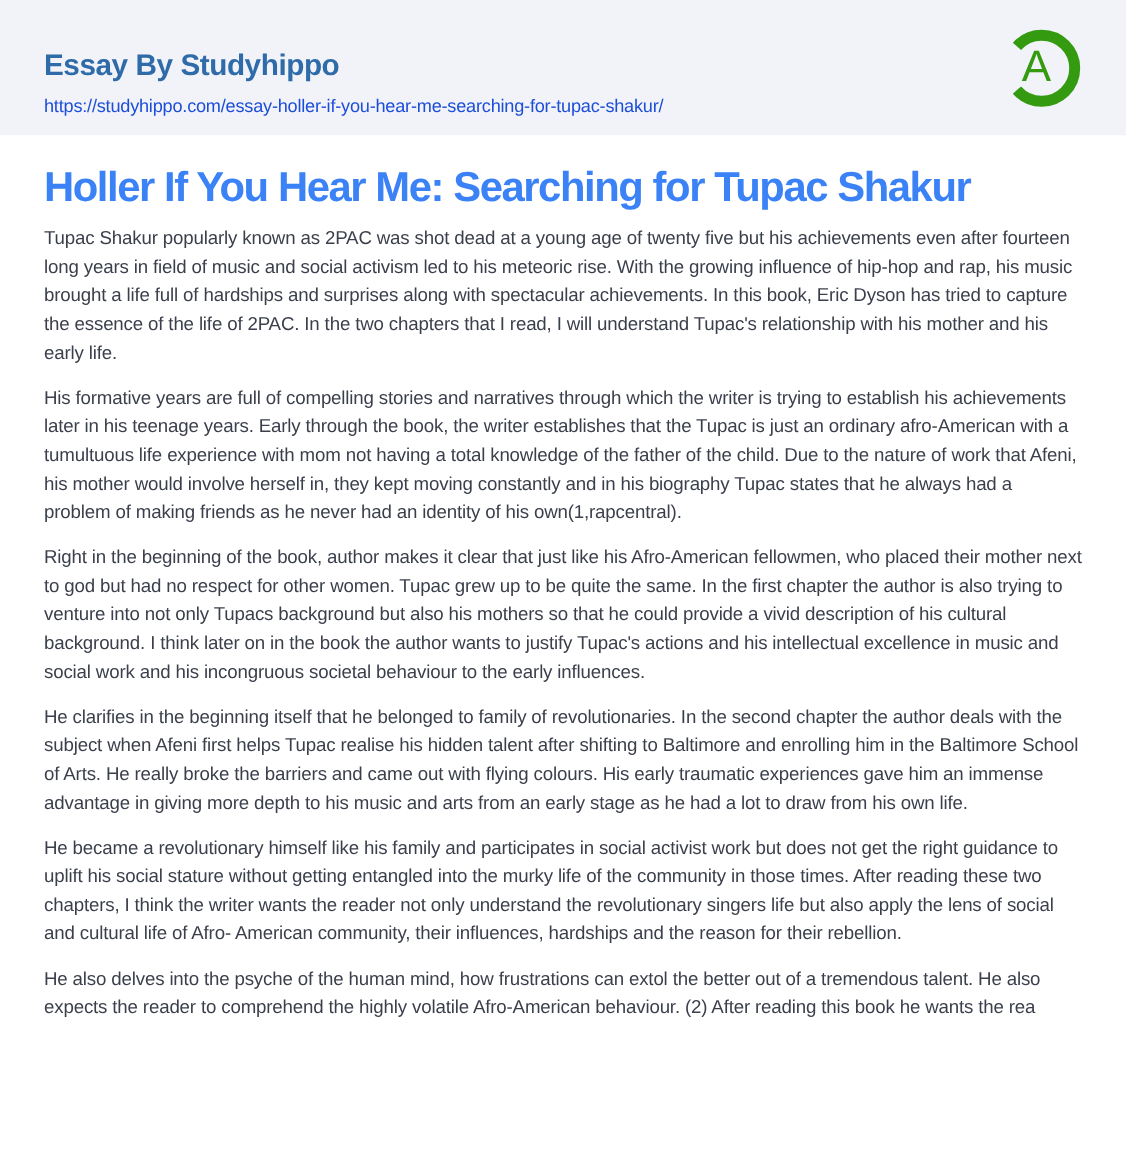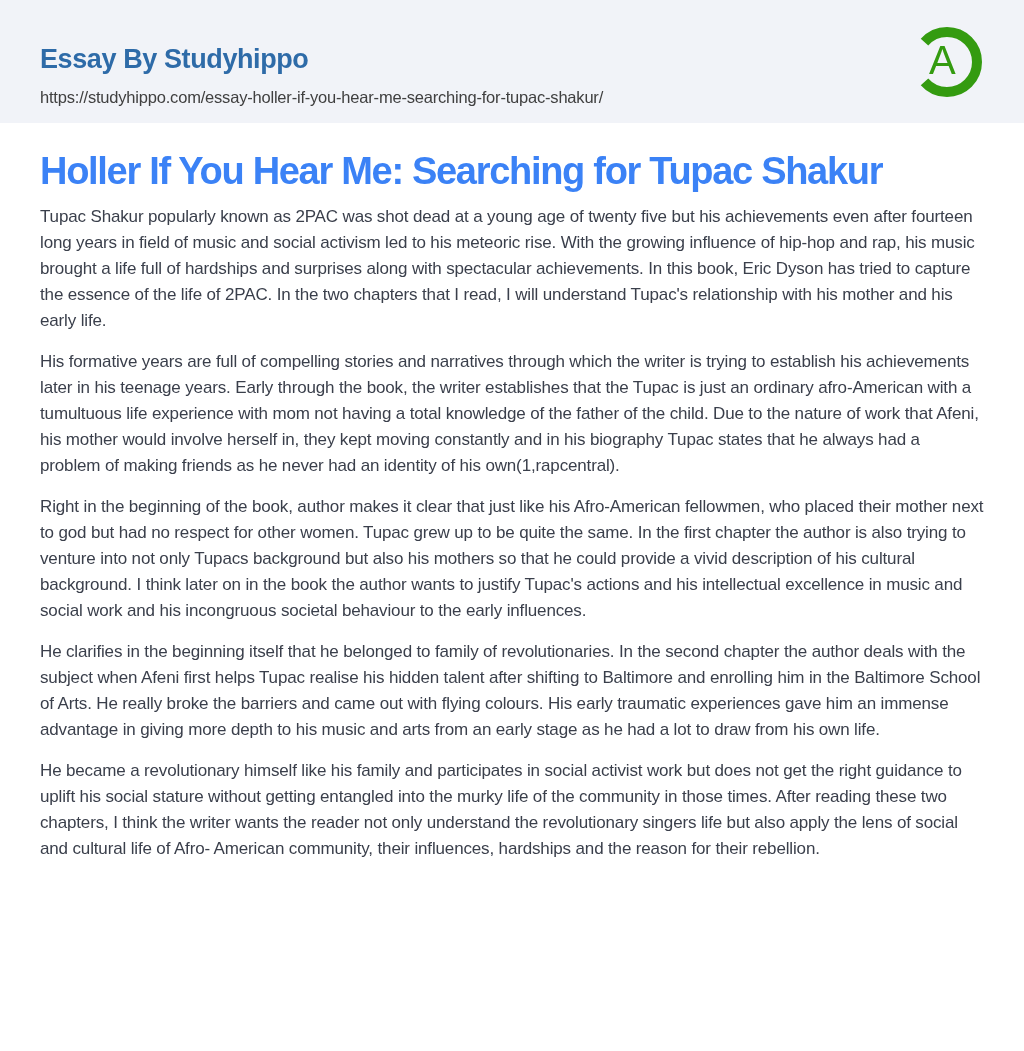--- a/index.html
+++ b/index.html
@@ -26,21 +26,21 @@
   .site-title {
     font-size: 27px;
     font-weight: 700;
     color: #2e6ba8;
     letter-spacing: -0.4px;
   }
   .site-url {
     display: block;
     margin-top: 13px;
     font-size: 16.5px;
-    color: #404040;
+    color: #1d4ed8;
     letter-spacing: -0.2px;
     text-decoration: none;
   }
   
   .logo {
     position: relative;
     width: 78px;
     height: 78px;
     margin-top: 23px;
     flex: 0 0 auto;
@@ -98,15 +98,16 @@
   </header>
 
   <main class="content">
     <h1 class="article-title">Holler If You Hear Me: Searching for Tupac Shakur</h1>
 
     <p class="para">Tupac Shakur popularly known as 2PAC was shot dead at a young age of twenty five but his achievements even after fourteen long years in field of music and social activism led to his meteoric rise. With the growing influence of hip-hop and rap, his music brought a life full of hardships and surprises along with spectacular achievements. In this book, Eric Dyson has tried to capture the essence of the life of 2PAC. In the two chapters that I read, I will understand Tupac's relationship with his mother and his early life.</p>
     <p class="para">His formative years are full of compelling stories and narratives through which the writer is trying to establish his achievements later in his teenage years. Early through the book, the writer establishes that the Tupac is just an ordinary afro-American with a tumultuous life experience with mom not having a total knowledge of the father of the child. Due to the nature of work that Afeni, his mother would involve herself in, they kept moving constantly and in his biography Tupac states that he always had a problem of making friends as he never had an identity of his own(1,rapcentral).</p>
     <p class="para">Right in the beginning of the book, author makes it clear that just like his Afro-American fellowmen, who placed their mother next to god but had no respect for other women. Tupac grew up to be quite the same. In the first chapter the author is also trying to venture into not only Tupacs background but also his mothers so that he could provide a vivid description of his cultural background. I think later on in the book the author wants to justify Tupac's actions and his intellectual excellence in music and social work and his incongruous societal behaviour to the early influences.</p>
     <p class="para">He clarifies in the beginning itself that he belonged to family of revolutionaries. In the second chapter the author deals with the subject when Afeni first helps Tupac realise his hidden talent after shifting to Baltimore and enrolling him in the Baltimore School of Arts. He really broke the barriers and came out with flying colours. His early traumatic experiences gave him an immense advantage in giving more depth to his music and arts from an early stage as he had a lot to draw from his own life.</p>
     <p class="para">He became a revolutionary himself like his family and participates in social activist work but does not get the right guidance to uplift his social stature without getting entangled into the murky life of the community in those times. After reading these two chapters, I think the writer wants the reader not only understand the revolutionary singers life but also apply the lens of social and cultural life of Afro- American community, their influences, hardships and the reason for their rebellion.</p>
+    <p class="para">He also delves into the psyche of the human mind, how frustrations can extol the better out of a tremendous talent. He also expects the reader to comprehend the highly volatile Afro-American behaviour. (2) After reading this book he wants the rea</p>
   </main>
 
 </div>
 
 </body></html>

